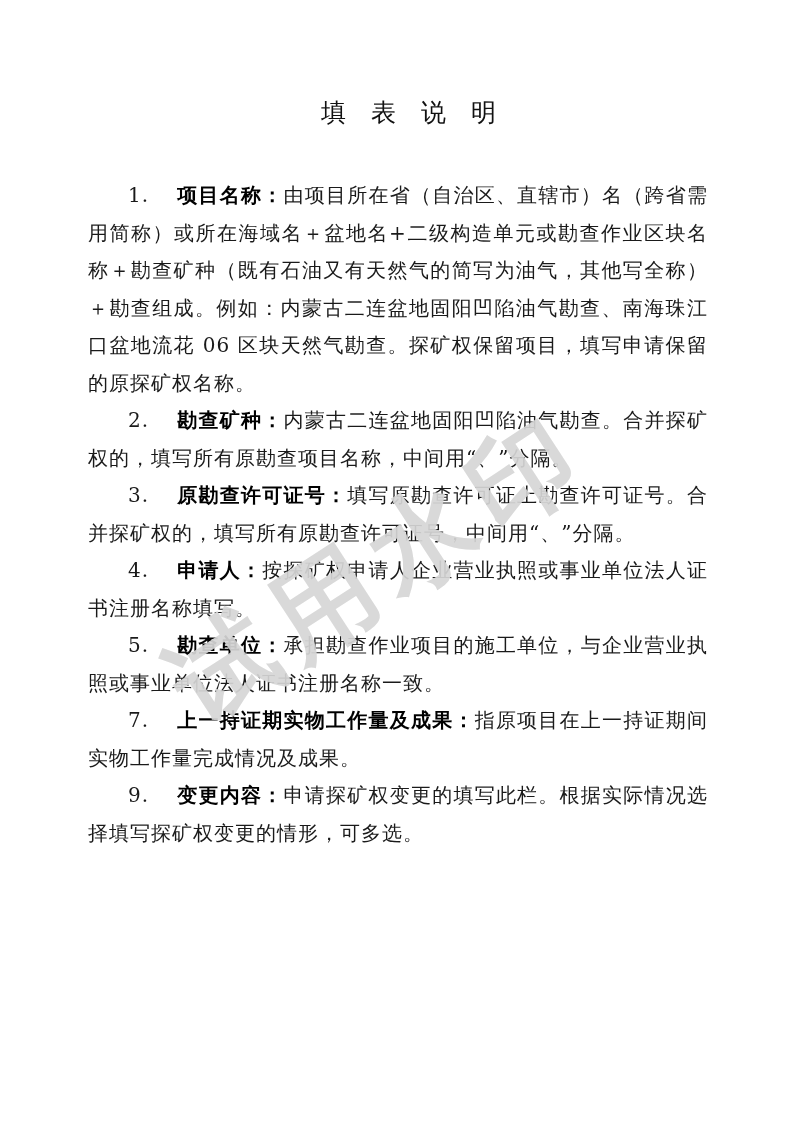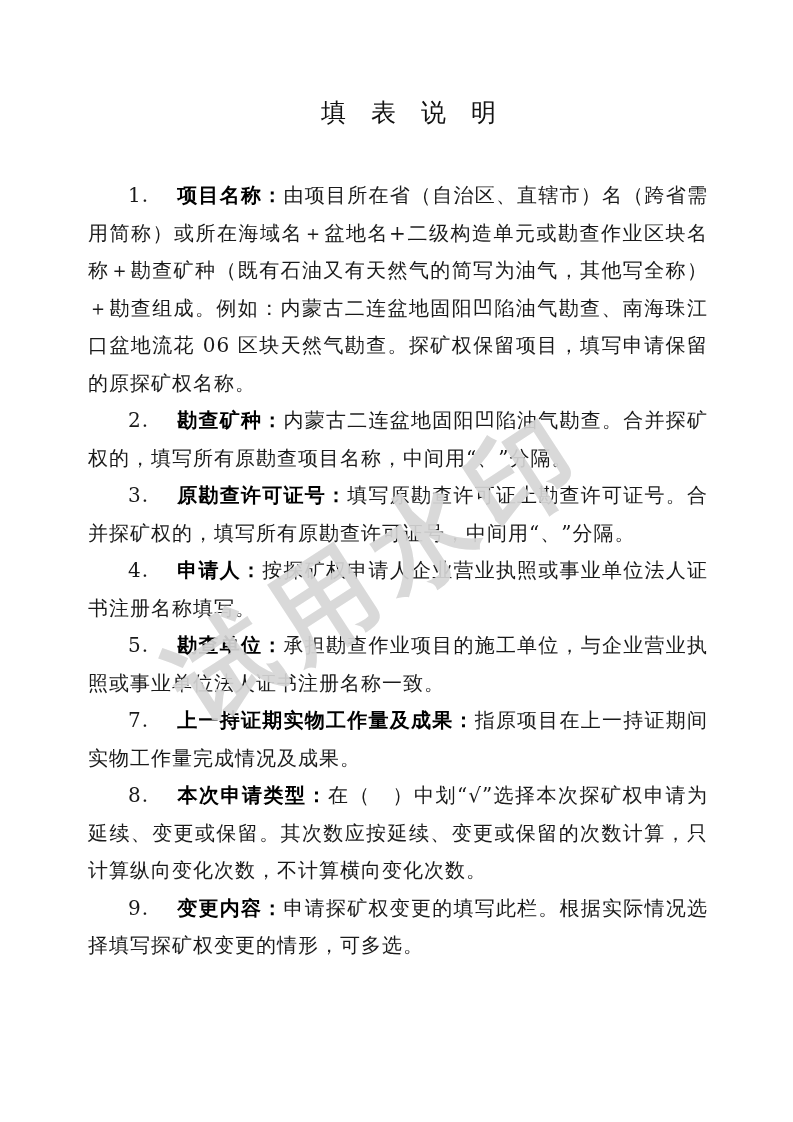--- a/index.html
+++ b/index.html
@@ -83,18 +83,17 @@
 
     <p class="para"><span class="pnum">3.</span><span class="plabel">原勘查许可证号：</span><span class="pbody">填写原勘查许可证上勘查许可证号。合并探矿权的，填写所有原勘查许可证号，中间用“、”分隔。</span></p>
 
     <p class="para"><span class="pnum">4.</span><span class="plabel">申请人：</span><span class="pbody">按探矿权申请人企业营业执照或事业单位法人证书注册名称填写。</span></p>
 
     <p class="para"><span class="pnum">5.</span><span class="plabel">勘查单位：</span><span class="pbody">承担勘查作业项目的施工单位，与企业营业执照或事业单位法人证书注册名称一致。</span></p>
 
 
     <p class="para"><span class="pnum">7.</span><span class="plabel">上一持证期实物工作量及成果：</span><span class="pbody">指原项目在上一持证期间实物工作量完成情况及成果。</span></p>
 
-    <p class="para"><span class="pnum">8.</span><span class="plabel">本次申请类型：</span><span class="pbody">在（　）中划“√”选择本次探矿权申请为延续、变更或保留。其次数应按延续、变更或保留的次数计算，只计算纵向变化次数，不计算横向变化次数。</span></p>
 
     <p class="para"><span class="pnum">9.</span><span class="plabel">变更内容：</span><span class="pbody">申请探矿权变更的填写此栏。根据实际情况选择填写探矿权变更的情形，可多选。</span></p>
 
   </div>
 </div>
 
 </body></html>

